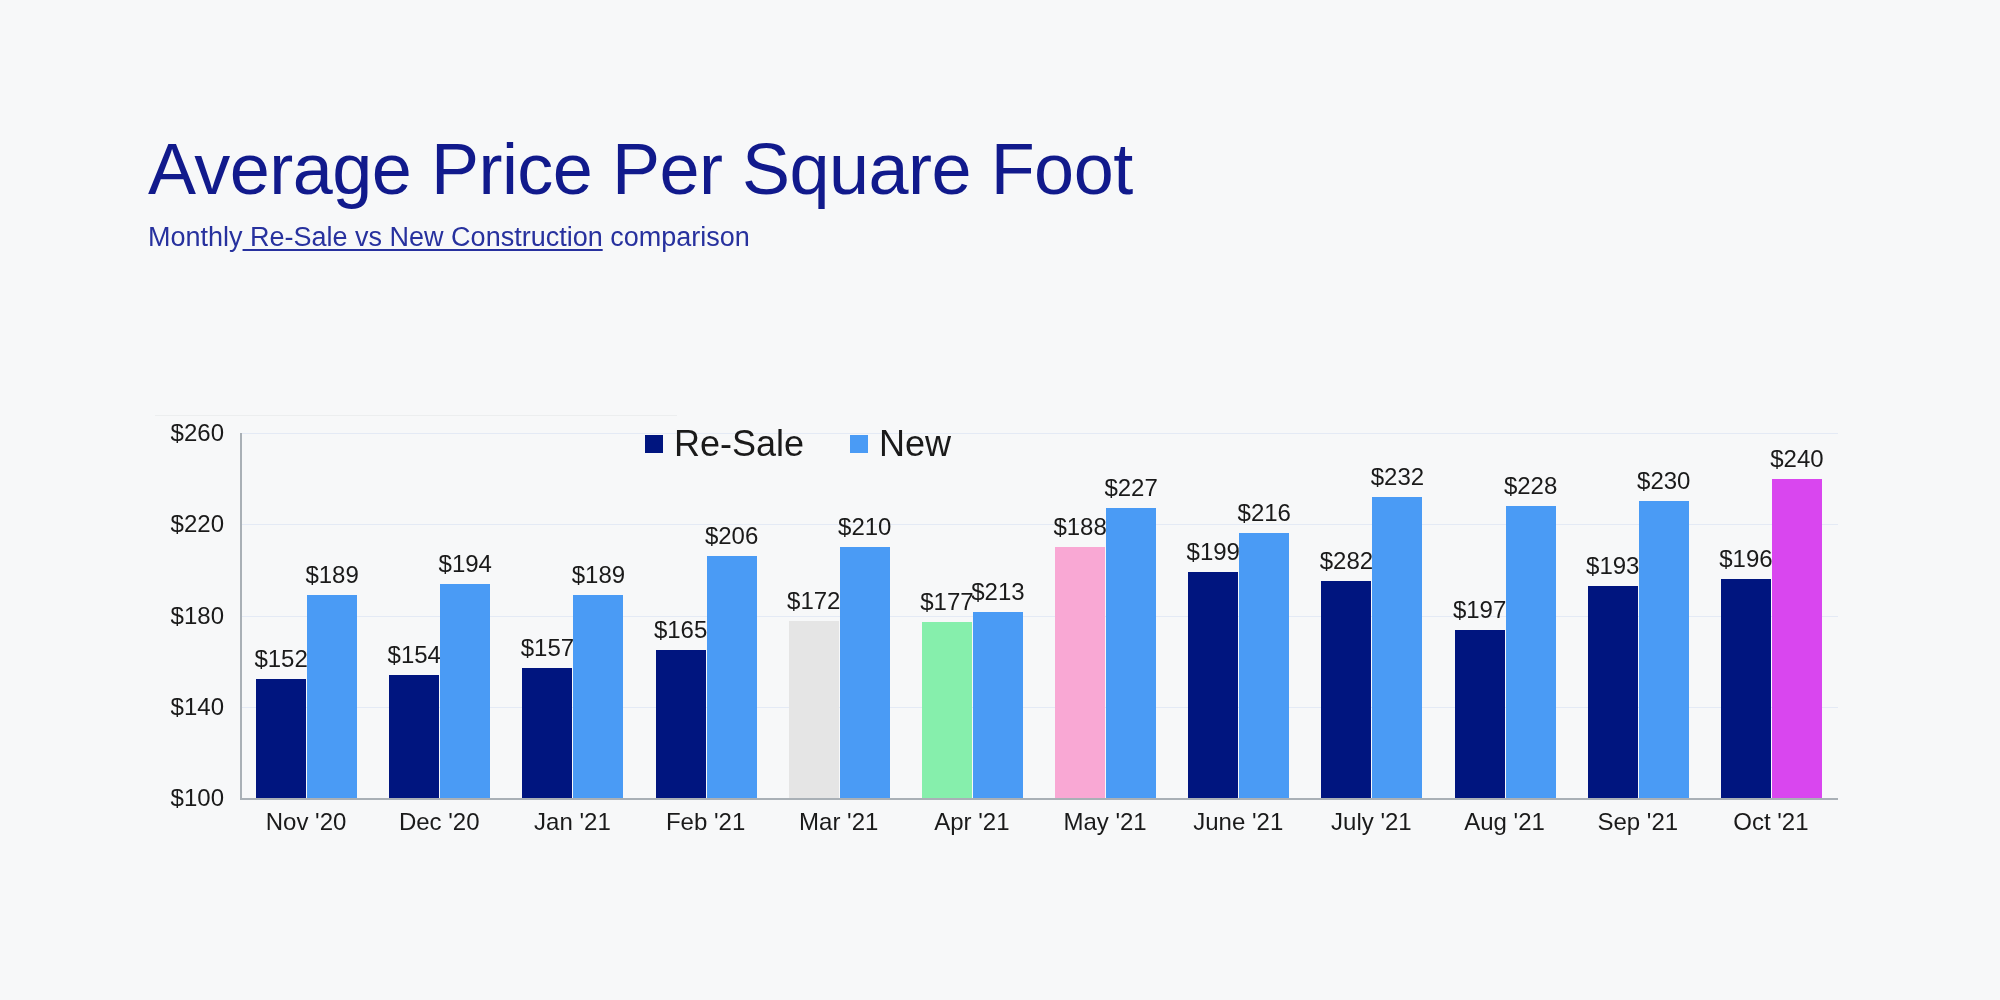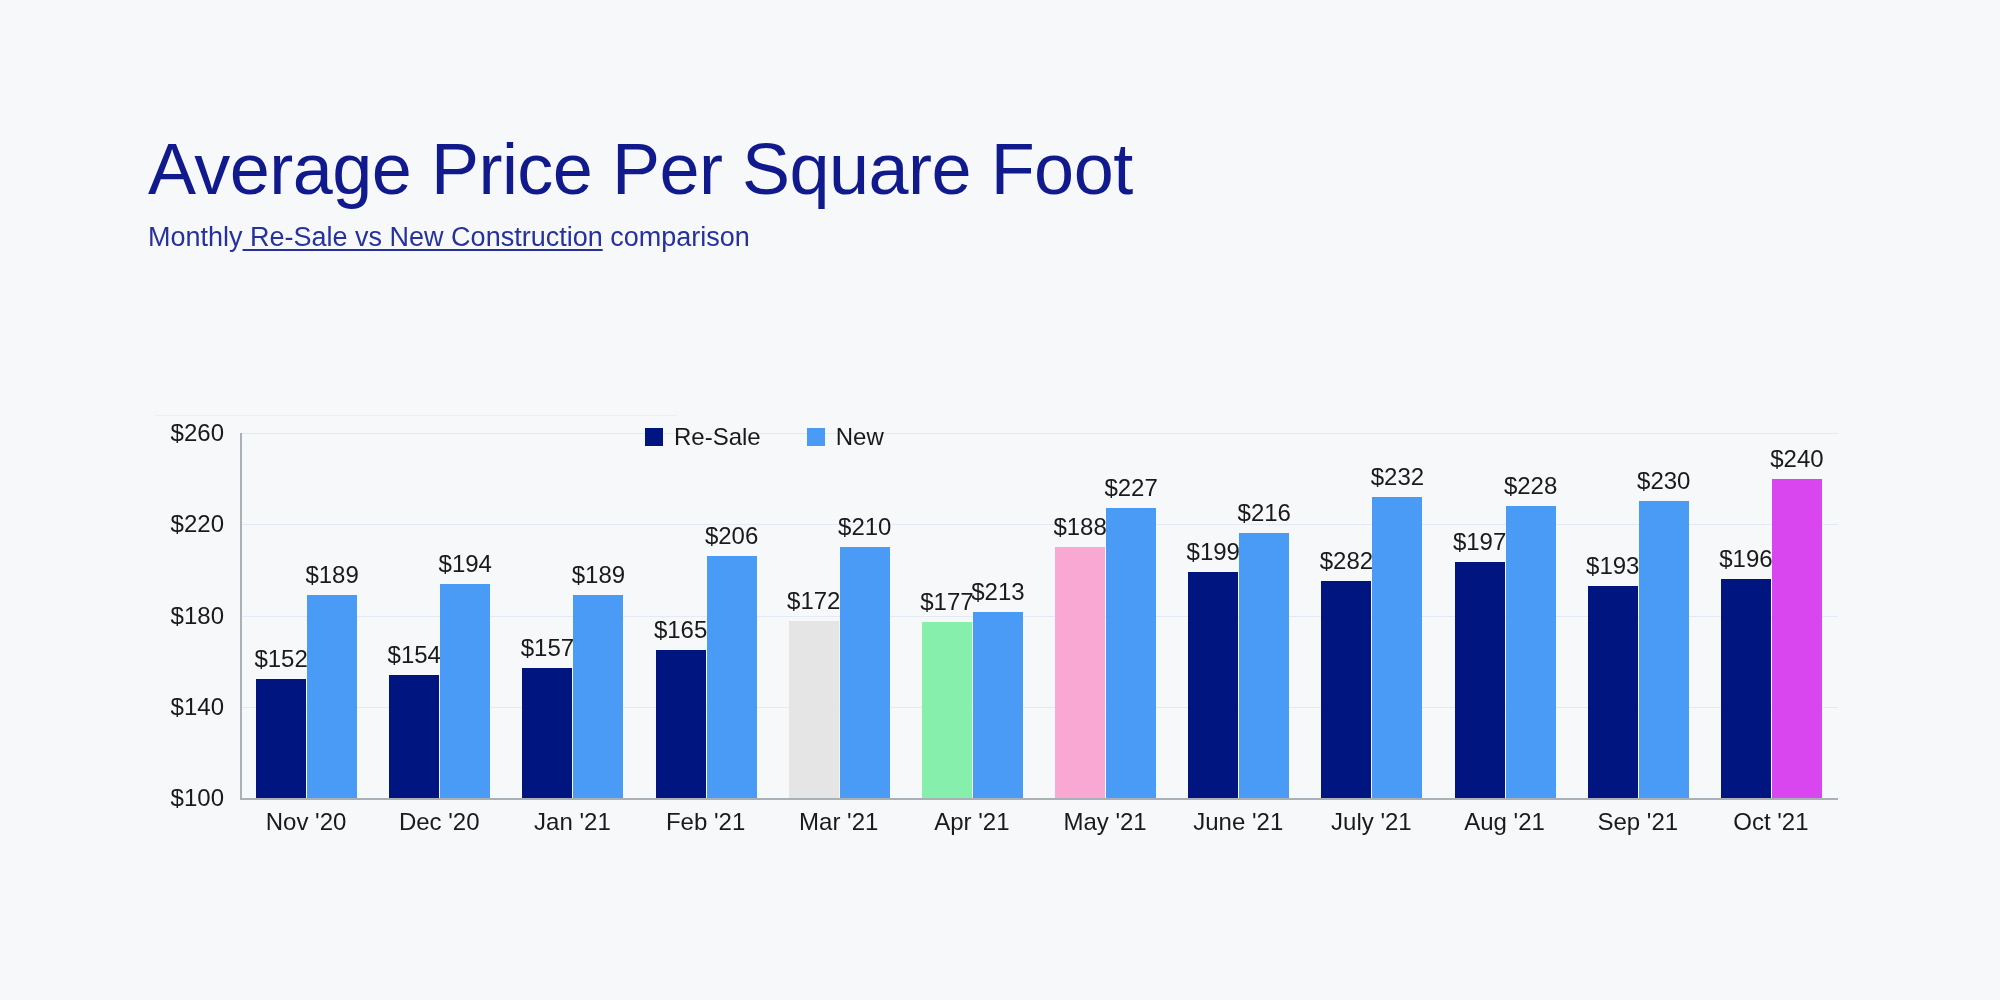--- a/index.html
+++ b/index.html
@@ -156,21 +156,21 @@
     display: flex;
     align-items: center;
     gap: 11px;
   }
   .legend-swatch {
     width: 18px;
     height: 18px;
     display: block;
   }
   .legend-label {
-    font-size: 24px;
+    font-size: 36px;
     color: #1a1a1a;
     font-family: "Liberation Sans", sans-serif;
     white-space: nowrap;
   }
 </style>
 </head>
 <body>
 
 <div id="header">
   <div id="chart-title">Average Price Per Square Foot</div>
@@ -273,21 +273,21 @@
         <div class="bar-group" style="left: 1081.42px; width: 101px;">
           <div class="bar resale" style="height: 216.719px; background: rgb(0, 21, 127);">
             <span class="bar-label">$282</span>
           </div>
           <div class="bar newc" style="height: 301.125px; background: rgb(74, 155, 245);">
             <span class="bar-label">$232</span>
           </div>
           <div class="x-tick-label">July '21</div>
         </div>
         <div class="bar-group" style="left: 1214.58px; width: 101px;">
-          <div class="bar resale" style="height: 236px; background: rgb(0, 21, 127);">
+          <div class="bar resale" style="height: 168px; background: rgb(0, 21, 127);">
             <span class="bar-label">$197</span>
           </div>
           <div class="bar newc" style="height: 292px; background: rgb(74, 155, 245);">
             <span class="bar-label">$228</span>
           </div>
           <div class="x-tick-label">Aug '21</div>
         </div>
         <div class="bar-group" style="left: 1347.75px; width: 101px;">
           <div class="bar resale" style="height: 212.156px; background: rgb(0, 21, 127);">
             <span class="bar-label">$193</span>

